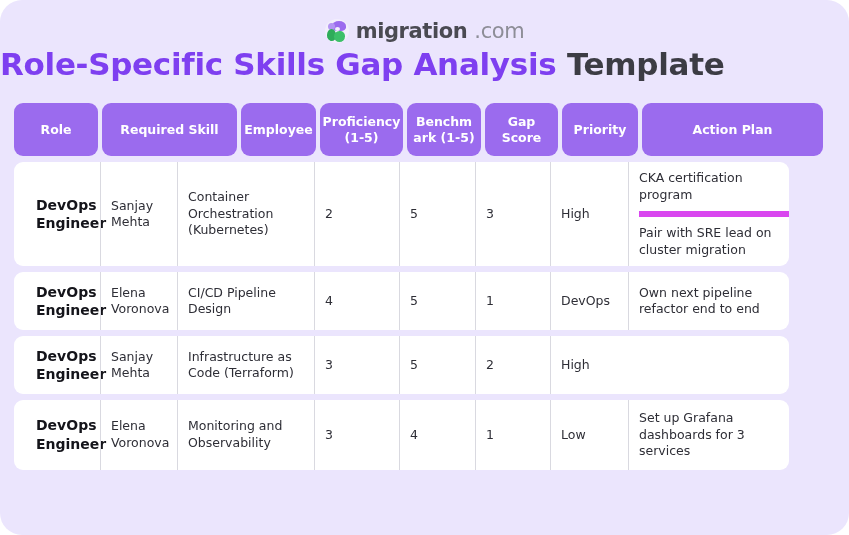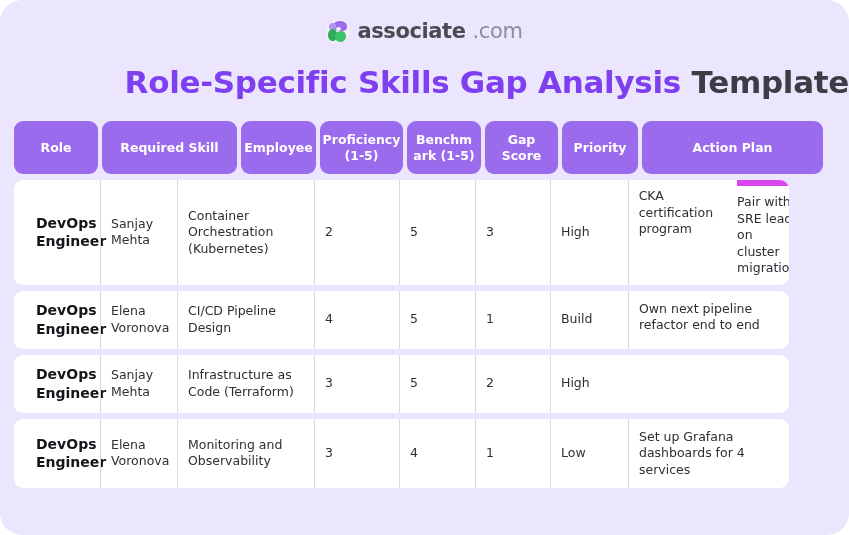--- a/index.html
+++ b/index.html
@@ -72,22 +72,21 @@
   }
   .brand-tld {
     font-size: 21px;
     font-weight: 400;
     color: #8d8d97;
     letter-spacing: -0.4px;
   }
 
   
   .headline {
-    text-align: right;
-    margin-top: 18px;
+    text-align: left;
     font-size: 31px;
     font-weight: 700;
     letter-spacing: -0.3px;
     white-space: nowrap;
   }
   .headline .accent { color: #7e3ff0; }
   .headline .plain  { color: #3c3c44; }
 
   
   .table-wrap {
@@ -139,24 +138,23 @@
     font-weight: 700;
     font-size: 14px;
     color: #14141a;
     padding-left: 22px;
   }
   .cell.action { padding: 0 10px; display: block; }
 
   
   .action-inner {
     display: flex;
-    flex-direction: row;
+    flex-direction: column;
     justify-content: center;
     height: 100%;
-    gap: 24px;
   }
   .action-item {
     padding: 8px 0;
     font-size: 12.5px;
     color: #2e2e36;
     line-height: 1.32;
   }
   .action-item + .action-item { border-top: 6px solid #d946ef; }
   .action-inner.single .action-item { padding: 10px 0; }
 
@@ -185,21 +183,21 @@
 <div id="page">
 
   <div class="brand">
     <span class="brand-mark">
       <span class="blob-p1"></span>
       <span class="blob-p2"></span>
       <span class="blob-g1"></span>
       <span class="blob-g2"></span>
       <span class="blob-w"></span>
     </span>
-    <span class="brand-name">associate</span>
+    <span class="brand-name">migration</span>
     <span class="brand-tld">.com</span>
   </div>
 
   <div class="headline">
     <span class="accent">Role-Specific Skills Gap Analysis</span>
     <span class="plain">Template</span>
   </div>
 
   <div class="table-wrap">
 
@@ -230,21 +228,21 @@
       </div>
     </div>
 
     <div class="grid-row body-row">
       <div class="cell role c0">DevOps Engineer</div>
       <div class="cell c1">Elena Voronova</div>
       <div class="cell c2">CI/CD Pipeline Design</div>
       <div class="cell c3">4</div>
       <div class="cell c4">5</div>
       <div class="cell c5">1</div>
-      <div class="cell c6">Build</div>
+      <div class="cell c6">DevOps</div>
       <div class="cell action c7">
         <div class="action-inner single">
           <div class="action-item">Own next pipeline refactor end to end</div>
         </div>
       </div>
     </div>
 
     <div class="grid-row body-row">
       <div class="cell role c0">DevOps Engineer</div>
       <div class="cell c1">Sanjay Mehta</div>
@@ -258,19 +256,19 @@
     <div class="grid-row body-row">
       <div class="cell role c0">DevOps Engineer</div>
       <div class="cell c1">Elena Voronova</div>
       <div class="cell c2">Monitoring and Observability</div>
       <div class="cell c3">3</div>
       <div class="cell c4">4</div>
       <div class="cell c5">1</div>
       <div class="cell c6">Low</div>
       <div class="cell action c7">
         <div class="action-inner single">
-          <div class="action-item">Set up Grafana dashboards for 4 services</div>
+          <div class="action-item">Set up Grafana dashboards for 3 services</div>
         </div>
       </div>
     </div>
 
   </div>
 </div>
 
 </body></html>

